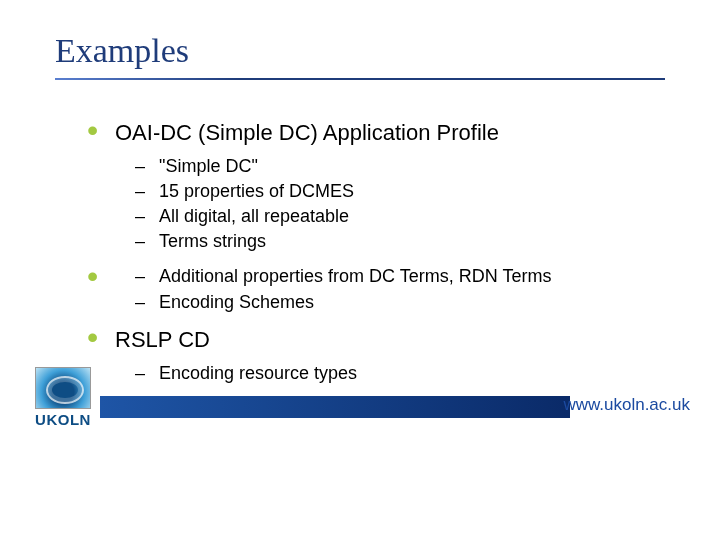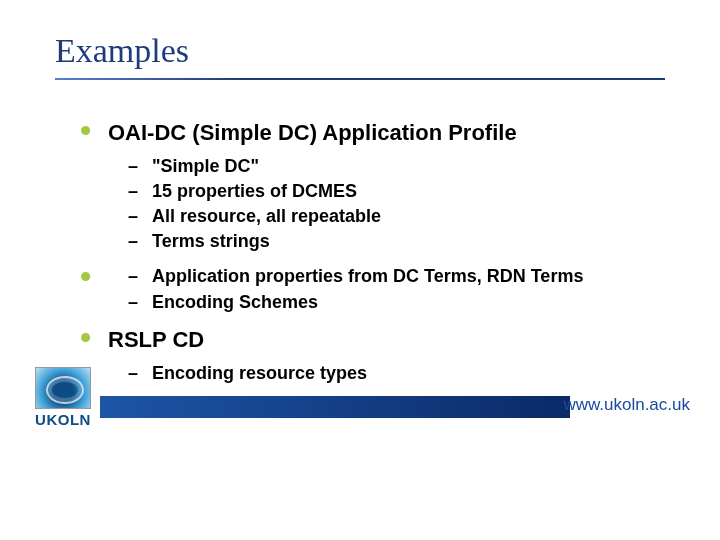--- a/index.html
+++ b/index.html
@@ -28,24 +28,23 @@
   .title-underline {
     position: absolute;
     left: 55px;
     top: 78px;
     width: 610px;
     height: 2px;
     background: linear-gradient(to right, #5a7fd0, #1f3c7a 30%, #1f3c7a);
   }
   .content {
     position: absolute;
-    left: 80px;
+    left: 87px;
     top: 118px;
     width: 580px;
-    font-weight: bold;
   }
   ul.level1 {
     list-style: none;
     padding: 0;
     margin: 0;
   }
   ul.level1 > li {
     position: relative;
     padding-left: 28px;
     margin-bottom: 4px;
@@ -149,27 +148,27 @@
   <div class="title">Examples</div>
   <div class="title-underline"></div>
 
   <div class="content">
     <ul class="level1">
       <li>
         <span>OAI-DC (Simple DC) Application Profile</span>
         <ul class="level2">
           <li>"Simple DC"</li>
           <li>15 properties of DCMES</li>
-          <li>All resource, all repeatable</li>
+          <li>All digital, all repeatable</li>
           <li>Terms strings</li>
         </ul>
       </li>
       <li>
         <ul class="level2">
-          <li>Application properties from DC Terms, RDN Terms</li>
+          <li>Additional properties from DC Terms, RDN Terms</li>
           <li>Encoding Schemes</li>
         </ul>
       </li>
       <li>
         <span>RSLP CD</span>
         <ul class="level2">
           <li>Encoding resource types</li>
         </ul>
       </li>
     </ul>

